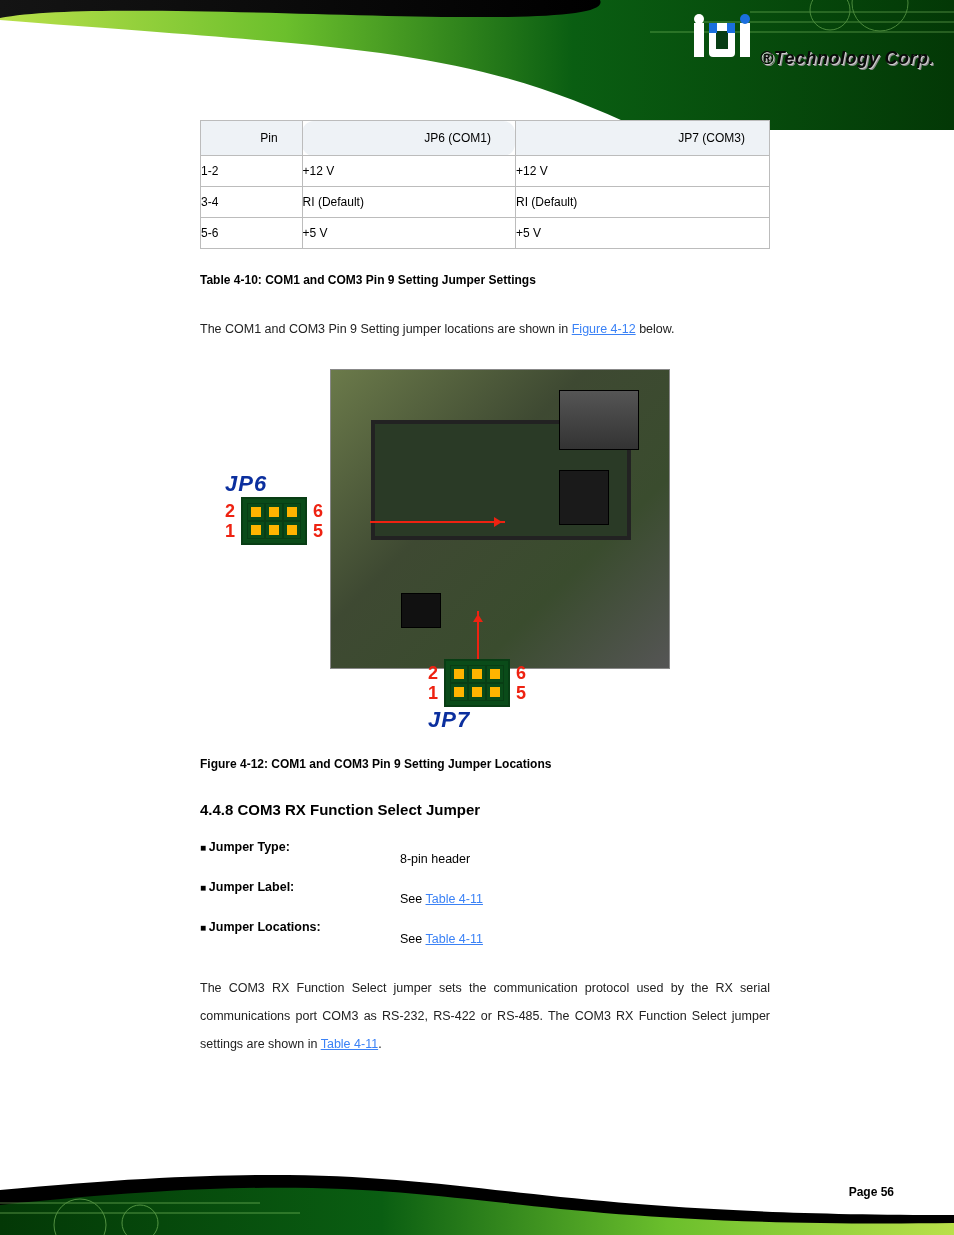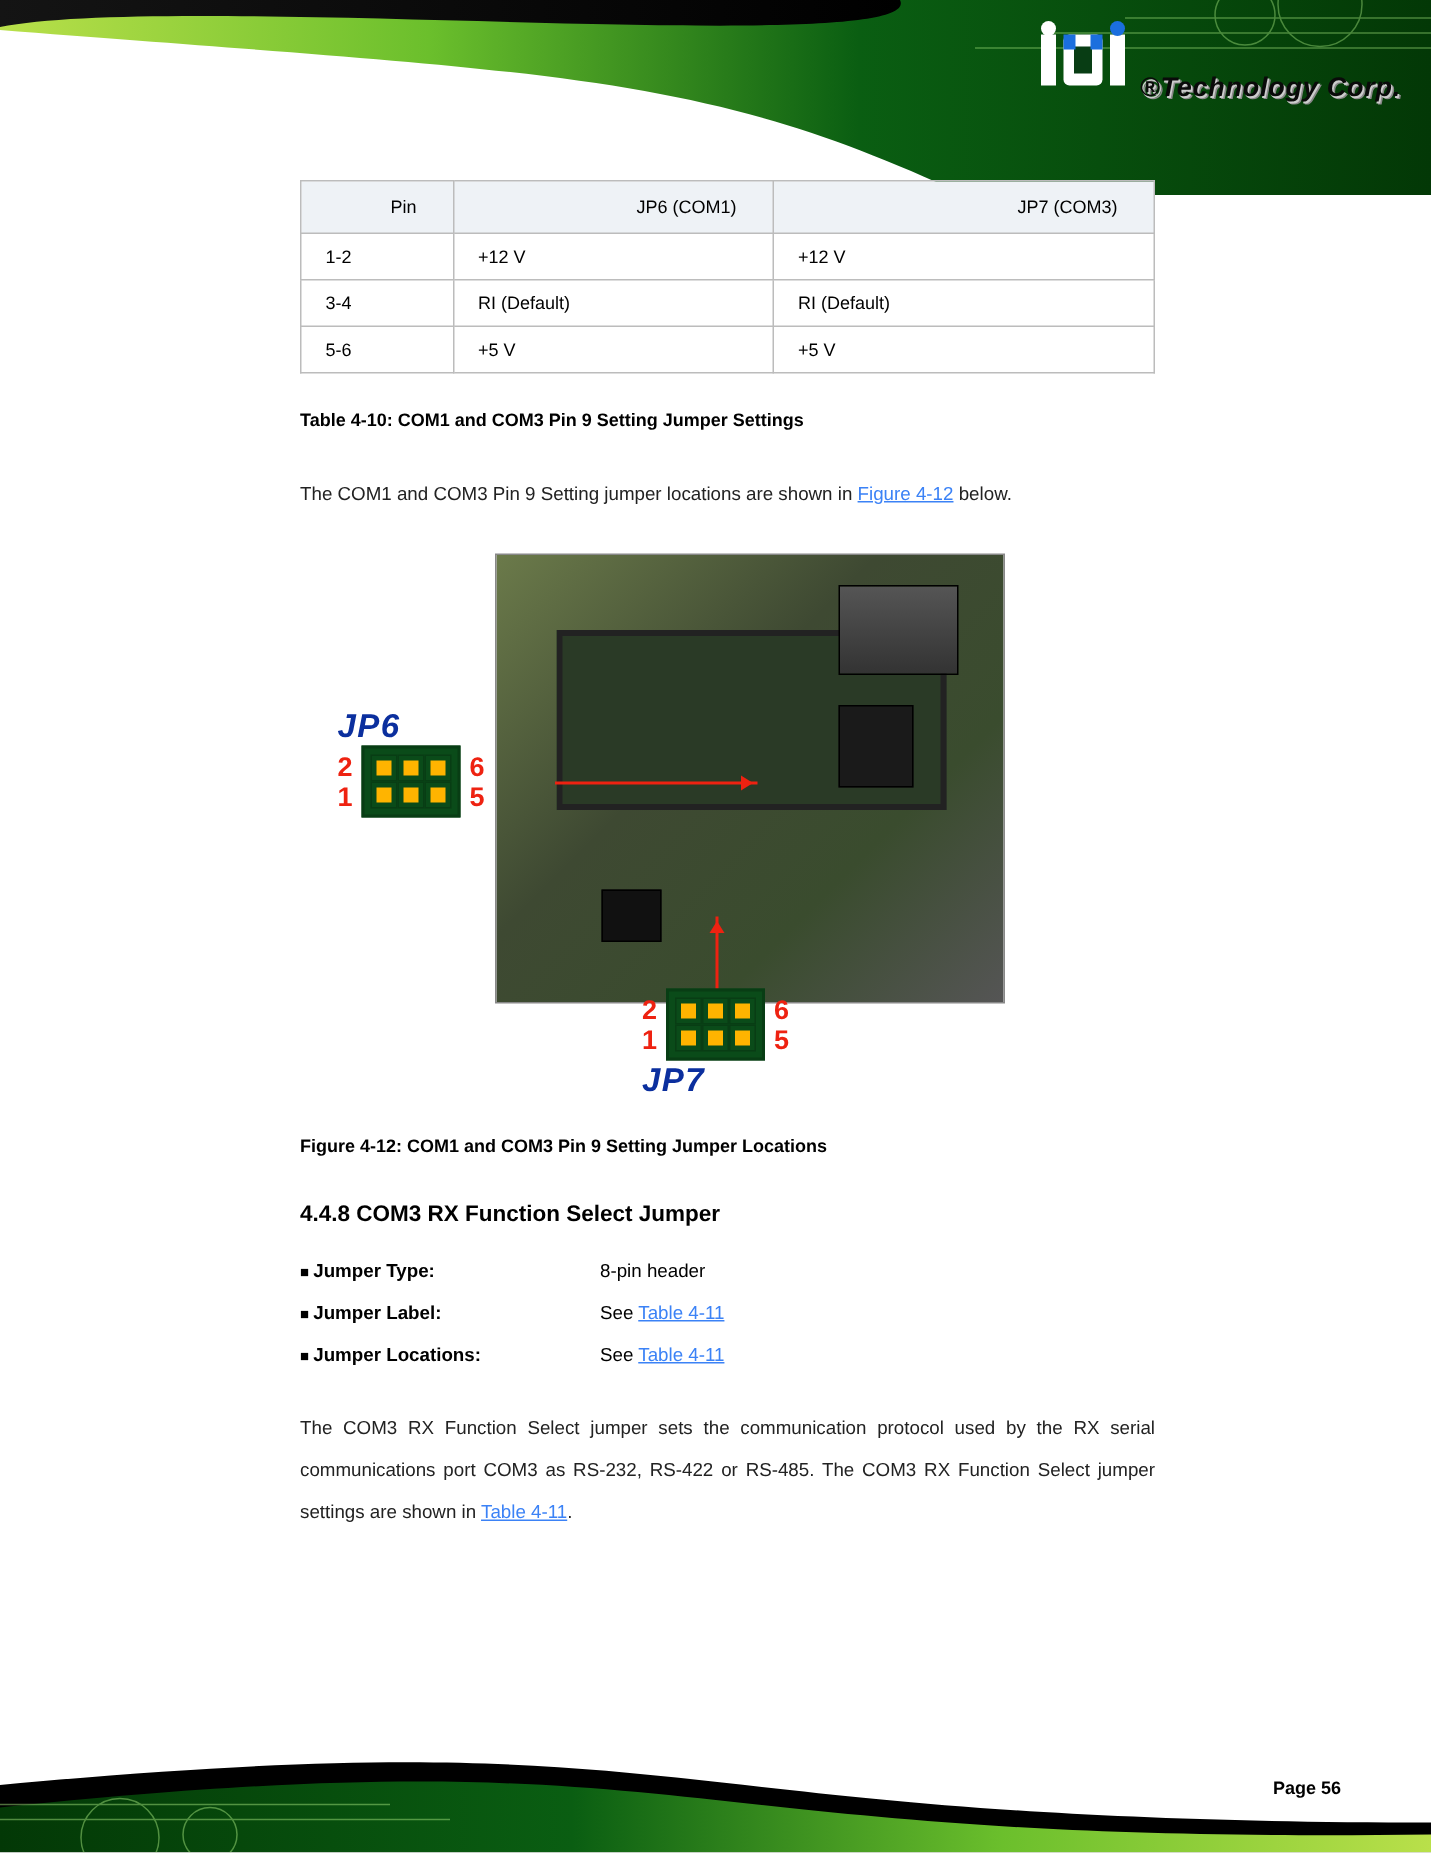--- a/index.html
+++ b/index.html
@@ -7,23 +7,23 @@
 
   .banner-top { position: absolute; top: 0; left: 0; width: 954px; height: 130px; }
   .banner-bottom { position: absolute; bottom: 0; left: 0; width: 954px; height: 140px; }
 
   .brand-tag { position: absolute; top: 48px; right: 20px; font-size: 18px; font-weight: 900; font-style: italic; color: #0a0a0a; text-shadow: 1px 1px 0 #ccc, 2px 2px 0 #888; letter-spacing: 0.5px; }
 
   .content { position: absolute; top: 120px; left: 200px; width: 570px; }
 
   table.settings { width: 100%; border-collapse: collapse; }
   table.settings th { background: #eef2f6; font-weight: 400; font-size: 12px; padding: 10px 24px; text-align: right; border: 1px solid #bcbcbc; }
-  table.settings td { font-size: 12px; padding: 8px 16px; border: 1px solid #bcbcbc; }
+  table.settings td { font-size: 12px; padding: 8px 0; border: 1px solid #bcbcbc; }
   table.settings .c0 { width: 100px; }
-  table.settings .c1 { width: 210px; }
+  table.settings .c1 { width: 210px; border-radius: 12px; }
   table.settings .c2 { width: 250px; }
 
   .caption { font-size: 12px; font-weight: 700; margin-top: 24px; }
   .body-text { font-size: 12.5px; line-height: 28px; margin-top: 28px; color: #222; text-align: justify; }
   .ref { color: #3b82f6; text-decoration: underline; }
 
   .figure-wrap { position: relative; width: 100%; height: 370px; margin-top: 20px; }
   .board-photo { position: absolute; top: 6px; left: 130px; width: 340px; height: 300px; background: linear-gradient(135deg,#6b7a4a 0%, #3e4932 40%, #3a4c2e 70%, #555 100%); border:1px solid #888; overflow:hidden; }
   .board-photo::before { content:""; position:absolute; top:50px; left:40px; width:260px; height:120px; background:#2a3a26; box-shadow: 0 0 0 4px #222 inset; }
   .chip { position:absolute; background:#111; border:1px solid #000; }
@@ -48,21 +48,21 @@
   .jumper .layout { display:flex; align-items:center; gap:6px; }
   .jumper .nums { display:flex; flex-direction:column; gap:2px; }
   .jumper .nums span { font-size:18px; font-weight:900; color:#e21; line-height:18px; }
 
   .section-heading { font-size: 15px; font-weight: 700; margin-top: 30px; }
 
   .spec-block { margin-top: 22px; }
   .spec-row { display:flex; margin-bottom: 14px; font-size: 12.5px; justify-content: space-between; }
   .spec-label { width: 200px; font-weight: 700; }
   .spec-label::before { content:"■ "; font-size:10px; }
-  .spec-value { flex:1; }
+  .spec-value { flex:1;margin-top:12px; }
 
   .page-num { position:absolute; bottom:36px; right:60px; font-size:12px; font-weight:700;margin-top:17px; }
 </style>
 </head>
 <body>
 
 <div class="banner-top">
   <svg width="954" height="130" viewBox="0 0 954 130">
     <defs>
       <linearGradient id="tg1" x1="0" y1="0" x2="1" y2="0">

